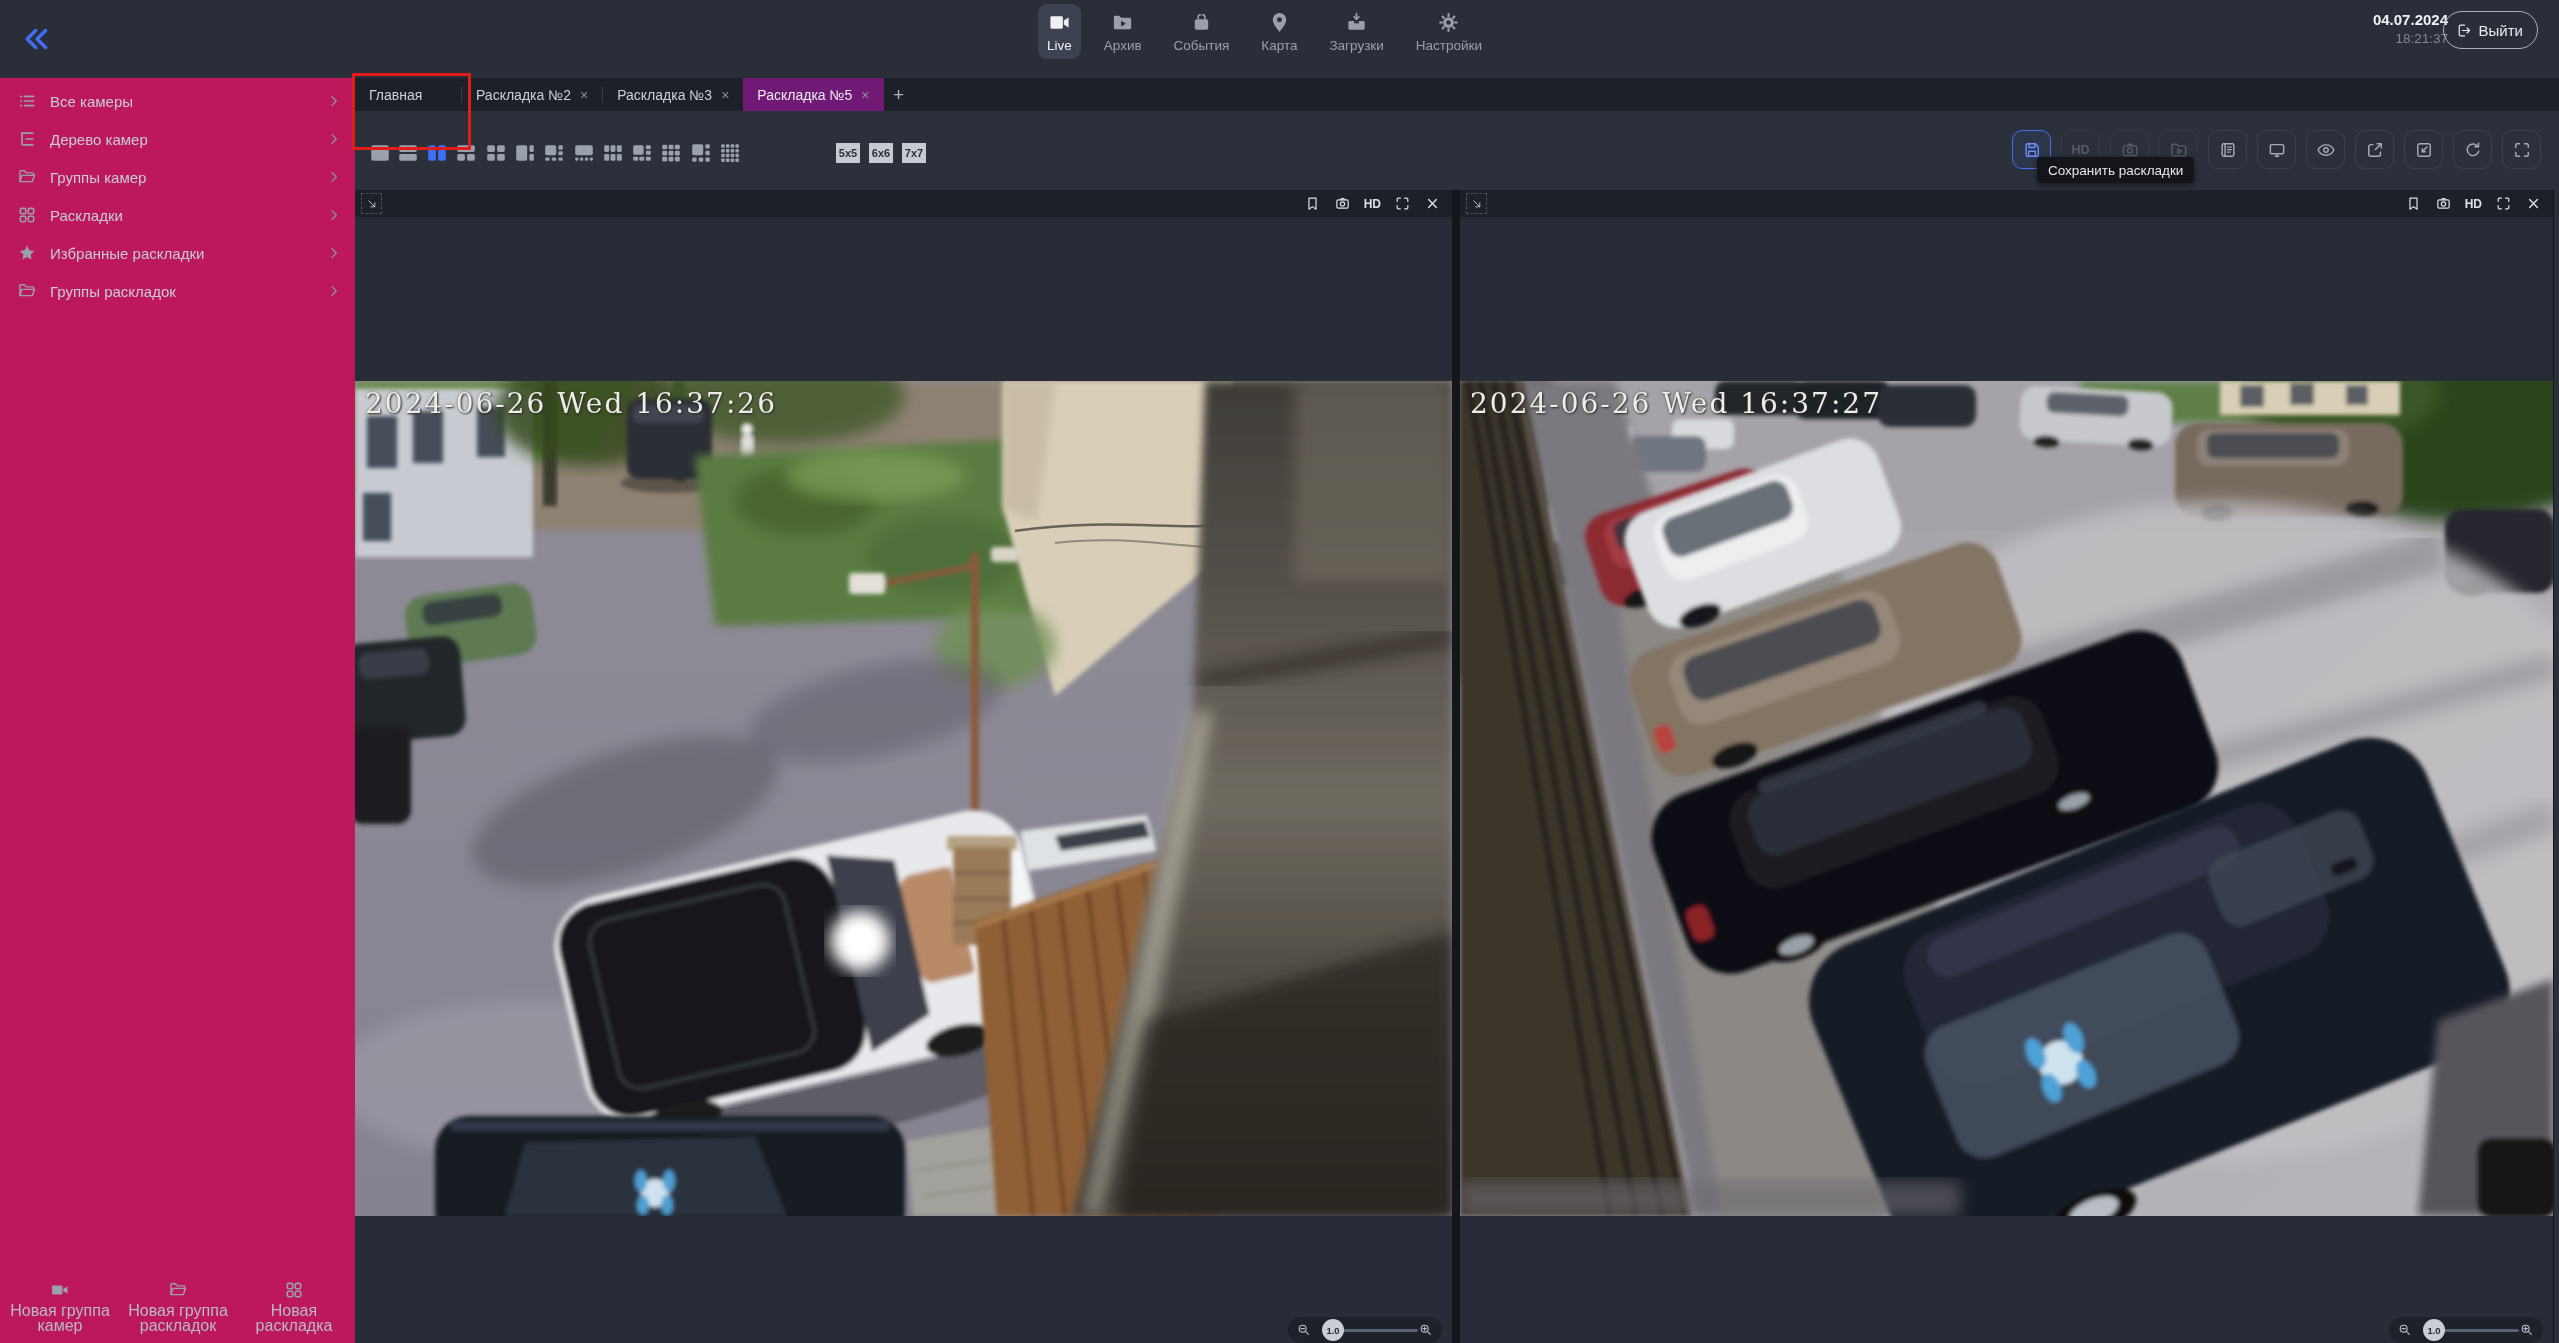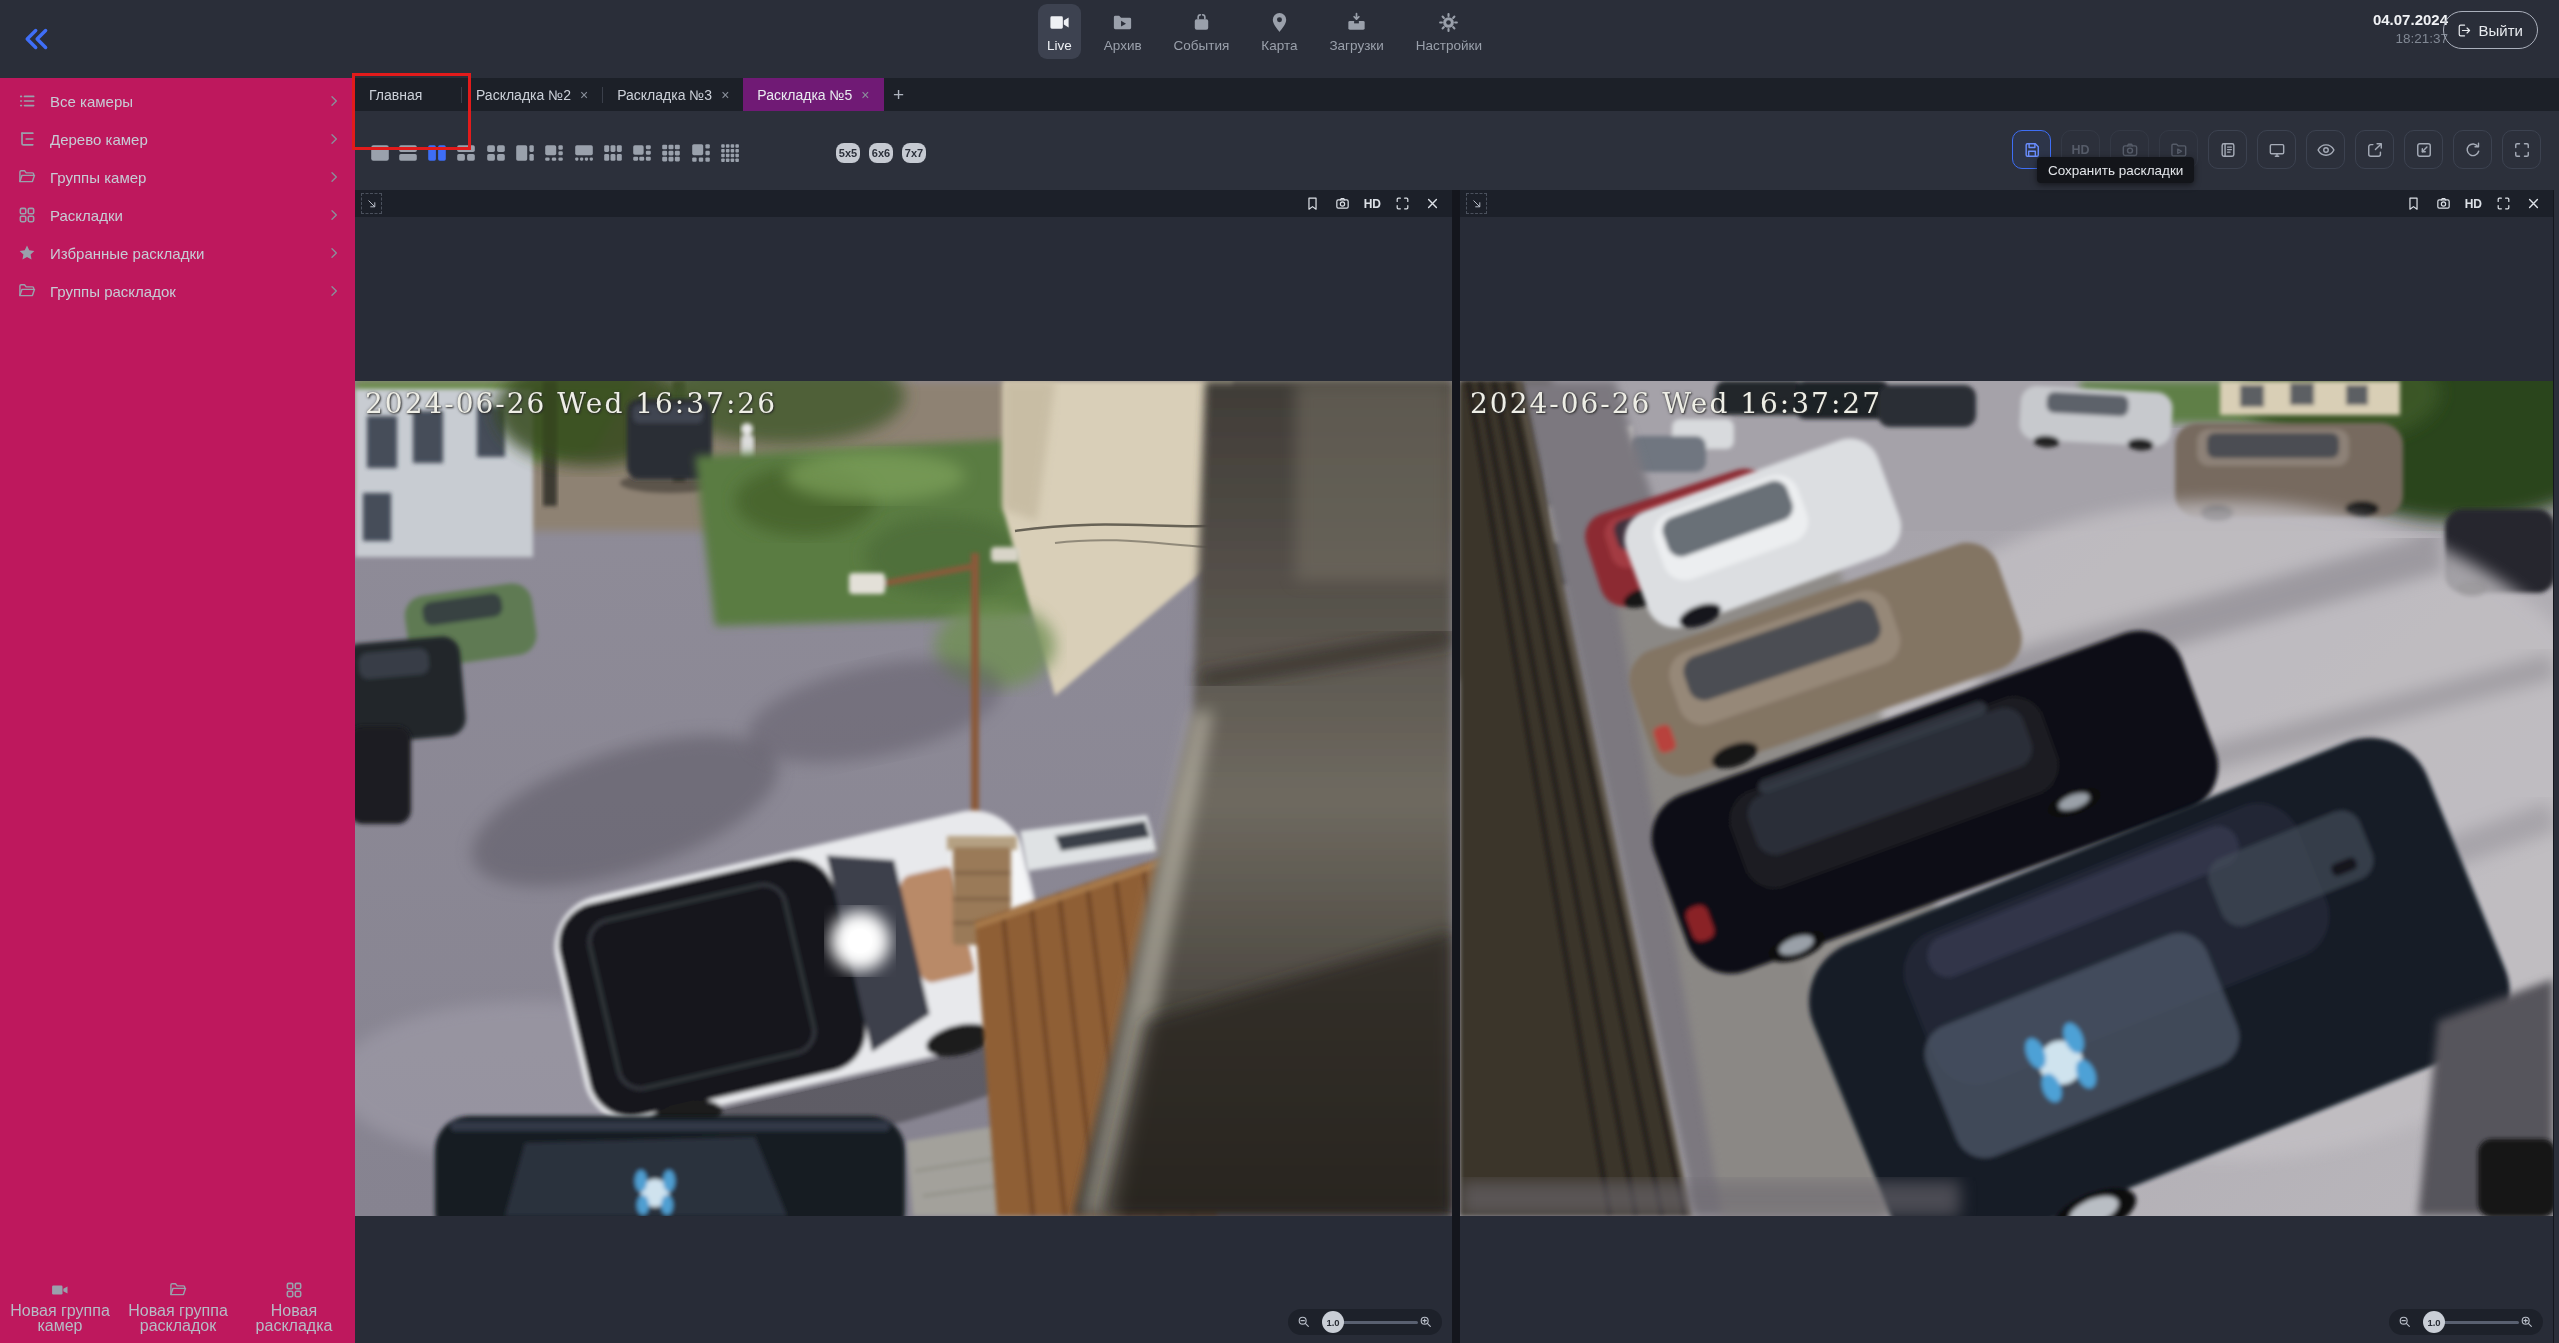--- a/index.html
+++ b/index.html
@@ -31,41 +31,41 @@
 #tabbar{position:absolute;left:355px;top:78px;width:2204px;height:33px;background:#1c2028;display:flex;align-items:stretch;z-index:10}
 .tab{display:flex;align-items:center;padding:0 14px;color:#ccd1d9;font-size:14px;cursor:pointer;position:relative}
 .tab .x{margin-left:9px;font-size:14px;color:#8b919c;cursor:pointer}
 .tab.active{background:#701a75;color:#e9ecf0}
 .tab-sep{width:1px;height:16px;background:#3a3f4a;align-self:center}
 #tab-add{width:30px;display:flex;align-items:center;justify-content:center;color:#aeb4bf;font-size:19px;cursor:pointer}
 
 #toolrow{position:absolute;left:355px;top:111px;width:2204px;height:79px;background:#2c303b;z-index:10}
 .gico{position:absolute;top:31px;width:22px;height:22px;color:#9aa1ac;cursor:pointer}
 .gico.active{color:#3e6ef6}
-.gtxt{position:absolute;top:32px;width:24px;height:20px;background:#c6cad2;color:#2b2f3a;font-size:11px;font-weight:bold;border-radius:8px;display:flex;align-items:center;justify-content:center;cursor:pointer}
+.gtxt{position:absolute;top:32px;width:24px;height:20px;background:#c6cad2;color:#2b2f3a;font-size:11px;font-weight:bold;border-radius:0;display:flex;align-items:center;justify-content:center;cursor:pointer}
 .rbtn{position:absolute;top:19px;width:39px;height:39px;border:1px solid #3c4250;border-radius:10px;display:flex;align-items:center;justify-content:center;color:#a6acb8;cursor:pointer}
 .rbtn svg{width:20px;height:20px}
 .rbtn.dim{border-color:#343945;color:#565c69}
 .rbtn.save{border:1.5px solid #3e6ef6;color:#6a8eff;background:rgba(62,110,246,.08)}
 .rbtn .hdtxt{font-size:12.5px;font-weight:bold}
 #tooltip{position:absolute;left:1682px;top:46px;height:26px;padding:0 11px;background:#13151a;color:#e3e6ea;font-size:13.5px;border-radius:4px;display:flex;align-items:center;white-space:nowrap;box-shadow:0 2px 6px rgba(0,0,0,.5);z-index:60}
 
 #redbox{position:absolute;left:352px;top:73px;width:119px;height:77px;border:3px solid #e21b1b;z-index:70;pointer-events:none}
 
 .panel{position:absolute;top:190px;height:1153px;background:#282c37}
 .p-head{position:absolute;left:0;top:0;right:0;height:27px;background:#1c2029;display:flex;align-items:center}
 .p-drag{width:21px;height:21px;margin-left:6px;border:1px dashed #4a505c;display:flex;align-items:center;justify-content:center;color:#b9bec8;cursor:grab}
 .p-drag svg{width:14px;height:14px}
 .p-tools{margin-left:auto;display:flex;align-items:center;gap:13px;padding-right:11px;color:#dde1e7}
 .p-tools svg{width:17px;height:17px;cursor:pointer}
 .p-tools .hd{font-size:12px;font-weight:bold;cursor:pointer}
 .video{position:absolute;left:0;top:191px;height:835px;overflow:hidden;cursor:pointer}
 .video svg{width:100%;height:100%;display:block}
 .osd{position:absolute;left:10px;top:6px;font-family:"DejaVu Serif",serif;font-size:28px;letter-spacing:2px;color:#eeeee6;text-shadow:1px 1px 2px rgba(40,40,40,.9),0 0 3px rgba(60,60,60,.6)}
-.zoombar{position:absolute;right:10px;bottom:8px;width:154px;height:26px;background:#1d212a;border-radius:13px}
+.zoombar{position:absolute;right:10px;bottom:0;width:154px;height:26px;background:#1d212a;border-radius:13px}
 .zoombar .mag{position:absolute;top:5px;width:16px;height:16px;color:#b9bec8;cursor:pointer}
 .zoombar .mag.minus{left:8px}
 .zoombar .mag.plus{right:8px}
 .ztrack{position:absolute;left:45px;top:11.5px;width:85px;height:3px;background:#596070;border-radius:2px;cursor:pointer}
 .zhandle{position:absolute;left:34px;top:2px;width:22px;height:22px;border-radius:50%;background:#c9ced6;color:#272b34;font-size:9.5px;font-weight:bold;display:flex;align-items:center;justify-content:center;cursor:grab}
 #divider{position:absolute;left:1452px;top:190px;width:8px;height:1153px;background:#14161d}
 #rightstrip{position:absolute;left:2553px;top:190px;width:6px;height:1153px;background:#2b2f3a;border-left:1px solid #14161d}
 </style>
 </head>
 <body>

